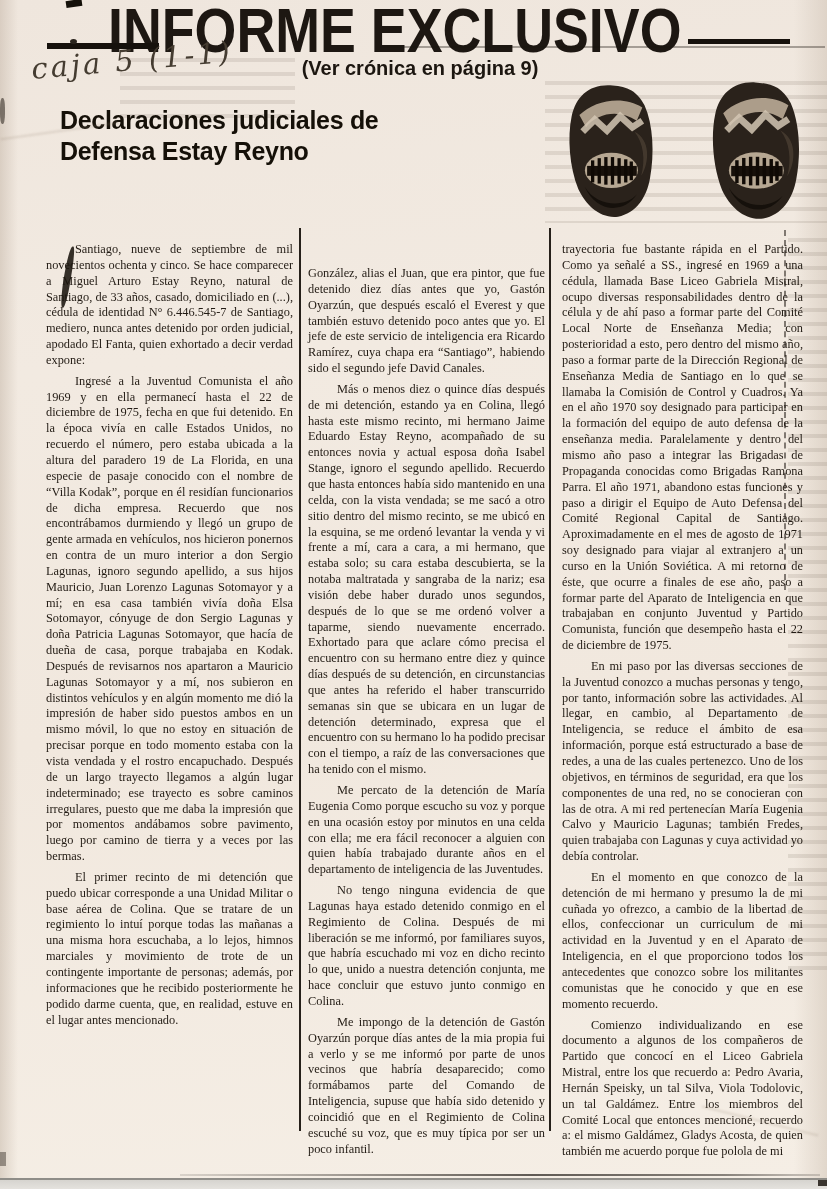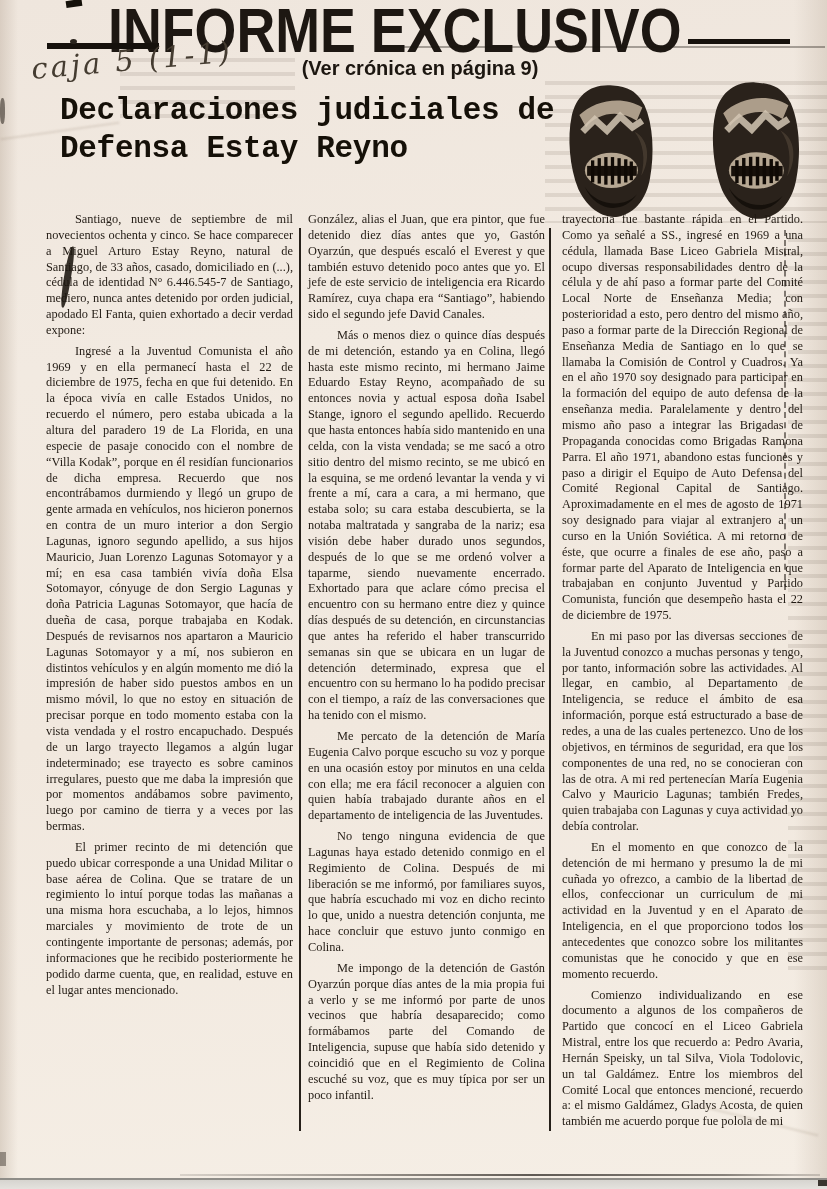--- a/index.html
+++ b/index.html
@@ -38,41 +38,41 @@
     position:absolute;left:270px;top:57px;width:300px;text-align:center;
     font-family:Liberation Sans, sans-serif;font-weight:700;font-size:20px;color:#1c1610;
   }
   .annotation{
     position:absolute;left:30px;top:52px;
     font-family:"DejaVu Serif", serif;font-style:italic;
     font-size:29px;color:#453c31;letter-spacing:3px;
     transform:rotate(-5deg);transform-origin:left top;white-space:nowrap;
   }
   .headline{
-    position:absolute;left:60px;top:92px;width:500px;
-    font-family:Liberation Mono, monospace;font-weight:700;
-    font-size:31px;line-height:1.24;color:#151008;letter-spacing:-.3px;
+    position:absolute;left:60px;top:105px;width:500px;
+    font-family:Liberation Sans, sans-serif;font-weight:700;
+    font-size:25px;line-height:1.24;color:#151008;letter-spacing:-.3px;
   }
   .photo{position:absolute;}
   .photo svg{display:block;width:100%;height:100%;}
 
   
   .bleed{
     position:absolute;opacity:.14;filter:blur(.7px);
     background:repeating-linear-gradient(180deg,
       rgba(0,0,0,0) 0 3px, #6e6154 3px 7px, rgba(0,0,0,0) 7px 14px);
   }
 
   
-  .body-text{position:absolute;left:46px;top:212px;width:757px;display:flex;}
+  .body-text{position:absolute;left:46px;top:242px;width:757px;display:flex;}
   .col{color:#221b14;font-size:12.35px;line-height:15.85px;text-align:justify;}
   .col p{margin:0 0 5px 0;}
   .col p.indent{text-indent:29px;}
   .col-1{width:247px;margin-right:15px;}
-  .col-2{width:237px;margin-right:17px;}
+  .col-2{width:237px;margin-right:17px;margin-top:24px;}
   .col-3{width:241px;}
   .divider{position:absolute;width:2px;background:#26201a;}
   .div-1{left:299px;top:228px;height:903px;}
   .div-2{left:549px;top:228px;height:903px;}
   .div-3{left:784px;top:230px;height:360px;background:none;
     border-left:2px dashed rgba(35,28,22,.55);width:0;}
 
   
   .smudge{position:absolute;left:64px;top:246px;width:7px;height:62px;
     background:#1a140e;border-radius:60% 40% 50% 50%;transform:rotate(9deg);opacity:.88;}
@@ -147,21 +147,21 @@
 
   <div class="body-text">
     <div class="col col-1">
       <p class="indent">Santiago, nueve de septiembre de mil novecientos ochenta y cinco. Se hace comparecer a Miguel Arturo Estay Reyno, natural de Santiago, de 33 años, casado, domiciliado en (...), cédula de identidad N° 6.446.545-7 de Santiago, mediero, nunca antes detenido por orden judicial, apodado El Fanta, quien exhortado a decir verdad expone:</p>
       <p class="indent">Ingresé a la Juventud Comunista el año 1969 y en ella permanecí hasta el 22 de diciembre de 1975, fecha en que fui detenido. En la época vivía en calle Estados Unidos, no recuerdo el número, pero estaba ubicada a la altura del paradero 19 de La Florida, en una especie de pasaje conocido con el nombre de “Villa Kodak”, porque en él residían funcionarios de dicha empresa. Recuerdo que nos encontrábamos durmiendo y llegó un grupo de gente armada en vehículos, nos hicieron ponernos en contra de un muro interior a don Sergio Lagunas, ignoro segundo apellido, a sus hijos Mauricio, Juan Lorenzo Lagunas Sotomayor y a mí; en esa casa también vivía doña Elsa Sotomayor, cónyuge de don Sergio Lagunas y doña Patricia Lagunas Sotomayor, que hacía de dueña de casa, porque trabajaba en Kodak. Después de revisarnos nos apartaron a Mauricio Lagunas Sotomayor y a mí, nos subieron en distintos vehículos y en algún momento me dió la impresión de haber sido puestos ambos en un mismo móvil, lo que no estoy en situación de precisar porque en todo momento estaba con la vista vendada y el rostro encapuchado. Después de un largo trayecto llegamos a algún lugar indeterminado; ese trayecto es sobre caminos irregulares, puesto que me daba la impresión que por momentos andábamos sobre pavimento, luego por camino de tierra y a veces por las bermas.</p>
       <p class="indent">El primer recinto de mi detención que puedo ubicar corresponde a una Unidad Militar o base aérea de Colina. Que se tratare de un regimiento lo intuí porque todas las mañanas a una misma hora escuchaba, a lo lejos, himnos marciales y movimiento de trote de un contingente importante de personas; además, por informaciones que he recibido posteriormente he podido darme cuenta, que, en realidad, estuve en el lugar antes mencionado.</p>
     </div>
     <div class="col col-2">
       <p>González, alias el Juan, que era pintor, que fue detenido diez días antes que yo, Gastón Oyarzún, que después escaló el Everest y que también estuvo detenido poco antes que yo. El jefe de este servicio de inteligencia era Ricardo Ramírez, cuya chapa era “Santiago”, habiendo sido el segundo jefe David Canales.</p>
       <p class="indent">Más o menos diez o quince días después de mi detención, estando ya en Colina, llegó hasta este mismo recinto, mi hermano Jaime Eduardo Estay Reyno, acompañado de su entonces novia y actual esposa doña Isabel Stange, ignoro el segundo apellido. Recuerdo que hasta entonces había sido mantenido en una celda, con la vista vendada; se me sacó a otro sitio dentro del mismo recinto, se me ubicó en la esquina, se me ordenó levantar la venda y vi frente a mí, cara a cara, a mi hermano, que estaba solo; su cara estaba descubierta, se la notaba maltratada y sangraba de la nariz; esa visión debe haber durado unos segundos, después de lo que se me ordenó volver a taparme, siendo nuevamente encerrado. Exhortado para que aclare cómo precisa el encuentro con su hermano entre diez y quince días después de su detención, en circunstancias que antes ha referido el haber transcurrido semanas sin que se ubicara en un lugar de detención determinado, expresa que el encuentro con su hermano lo ha podido precisar con el tiempo, a raíz de las conversaciones que ha tenido con el mismo.</p>
-      <p class="indent">Me percato de la detención de María Eugenia Calvo porque escucho su voz y porque en una ocasión estoy por minutos en una celda con ella; me era fácil reconocer a alguien con quien había trabajado durante años en el departamento de inteligencia de las Juventudes.</p>
+      <p class="indent">Me percato de la detención de María Eugenia Como porque escucho su voz y porque en una ocasión estoy por minutos en una celda con ella; me era fácil reconocer a alguien con quien había trabajado durante años en el departamento de inteligencia de las Juventudes.</p>
       <p class="indent">No tengo ninguna evidencia de que Lagunas haya estado detenido conmigo en el Regimiento de Colina. Después de mi liberación se me informó, por familiares suyos, que habría escuchado mi voz en dicho recinto lo que, unido a nuestra detención conjunta, me hace concluir que estuvo junto conmigo en Colina.</p>
       <p class="indent">Me impongo de la detención de Gastón Oyarzún porque días antes de la mia propia fui a verlo y se me informó por parte de unos vecinos que habría desaparecido; como formábamos parte del Comando de Inteligencia, supuse que había sido detenido y coincidió que en el Regimiento de Colina escuché su voz, que es muy típica por ser un poco infantil.</p>
     </div>
     <div class="col col-3">
       <p>trayectoria fue bastante rápida en el Partido. Como ya señalé a SS., ingresé en 1969 a una cédula, llamada Base Liceo Gabriela Mistral, ocupo diversas responsabilidades dentro de la célula y de ahí paso a formar parte del Comité Local Norte de Enseñanza Media; con posterioridad a esto, pero dentro del mismo año, paso a formar parte de la Dirección Regional de Enseñanza Media de Santiago en lo que se llamaba la Comisión de Control y Cuadros. Ya en el año 1970 soy designado para participar en la formación del equipo de auto defensa de la enseñanza media. Paralelamente y dentro del mismo año paso a integrar las Brigadas de Propaganda conocidas como Brigadas Ramona Parra. El año 1971, abandono estas funciones y paso a dirigir el Equipo de Auto Defensa del Comité Regional Capital de Santiago. Aproximadamente en el mes de agosto de 1971 soy designado para viajar al extranjero a un curso en la Unión Soviética. A mi retorno de éste, que ocurre a finales de ese año, paso a formar parte del Aparato de Inteligencia en que trabajaban en conjunto Juventud y Partido Comunista, función que desempeño hasta el 22 de diciembre de 1975.</p>
       <p class="indent">En mi paso por las diversas secciones de la Juventud conozco a muchas personas y tengo, por tanto, información sobre las actividades. Al llegar, en cambio, al Departamento de Inteligencia, se reduce el ámbito de esa información, porque está estructurado a base de redes, a una de las cuales pertenezco. Uno de los objetivos, en términos de seguridad, era que los componentes de una red, no se conocieran con las de otra. A mi red pertenecían María Eugenia Calvo y Mauricio Lagunas; también Fredes, quien trabajaba con Lagunas y cuya actividad yo debía controlar.</p>
       <p class="indent">En el momento en que conozco de la detención de mi hermano y presumo la de mi cuñada yo ofrezco, a cambio de la libertad de ellos, confeccionar un curriculum de mi actividad en la Juventud y en el Aparato de Inteligencia, en el que proporciono todos los antecedentes que conozco sobre los militantes comunistas que he conocido y que en ese momento recuerdo.</p>
       <p class="indent">Comienzo individualizando en ese documento a algunos de los compañeros de Partido que concocí en el Liceo Gabriela Mistral, entre los que recuerdo a: Pedro Avaria, Hernán Speisky, un tal Silva, Viola Todolovic, un tal Galdámez. Entre los miembros del Comité Local que entonces mencioné, recuerdo a: el mismo Galdámez, Gladys Acosta, de quien también me acuerdo porque fue polola de mi</p>
     </div>
   </div>

